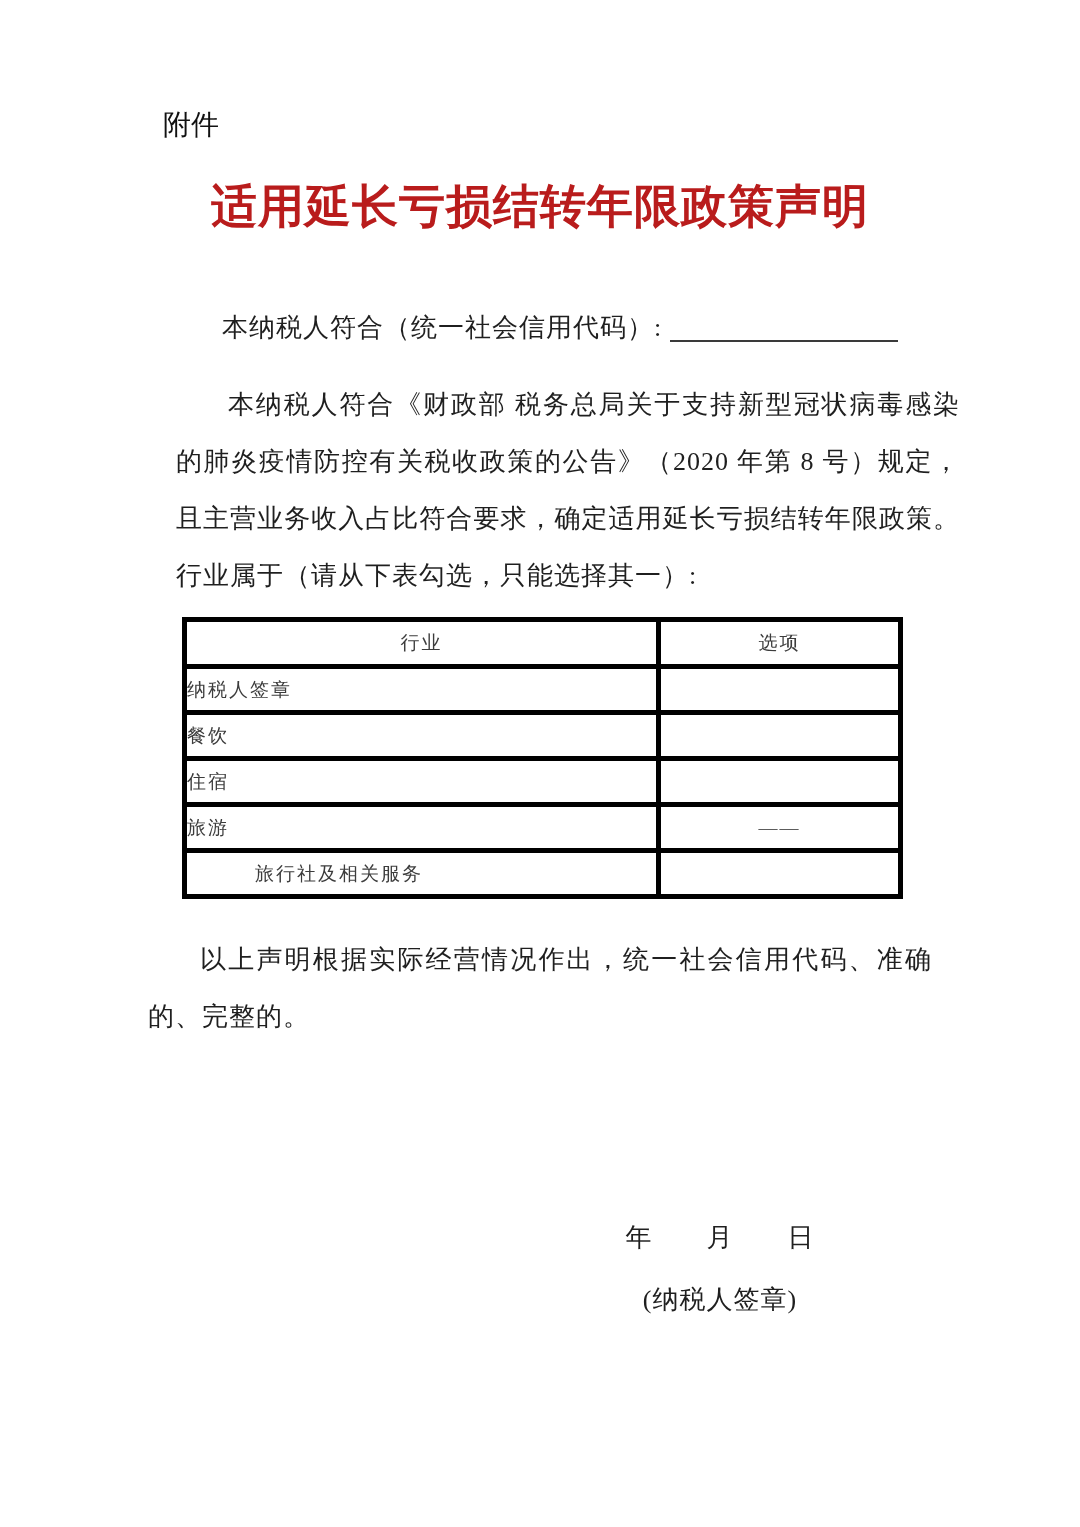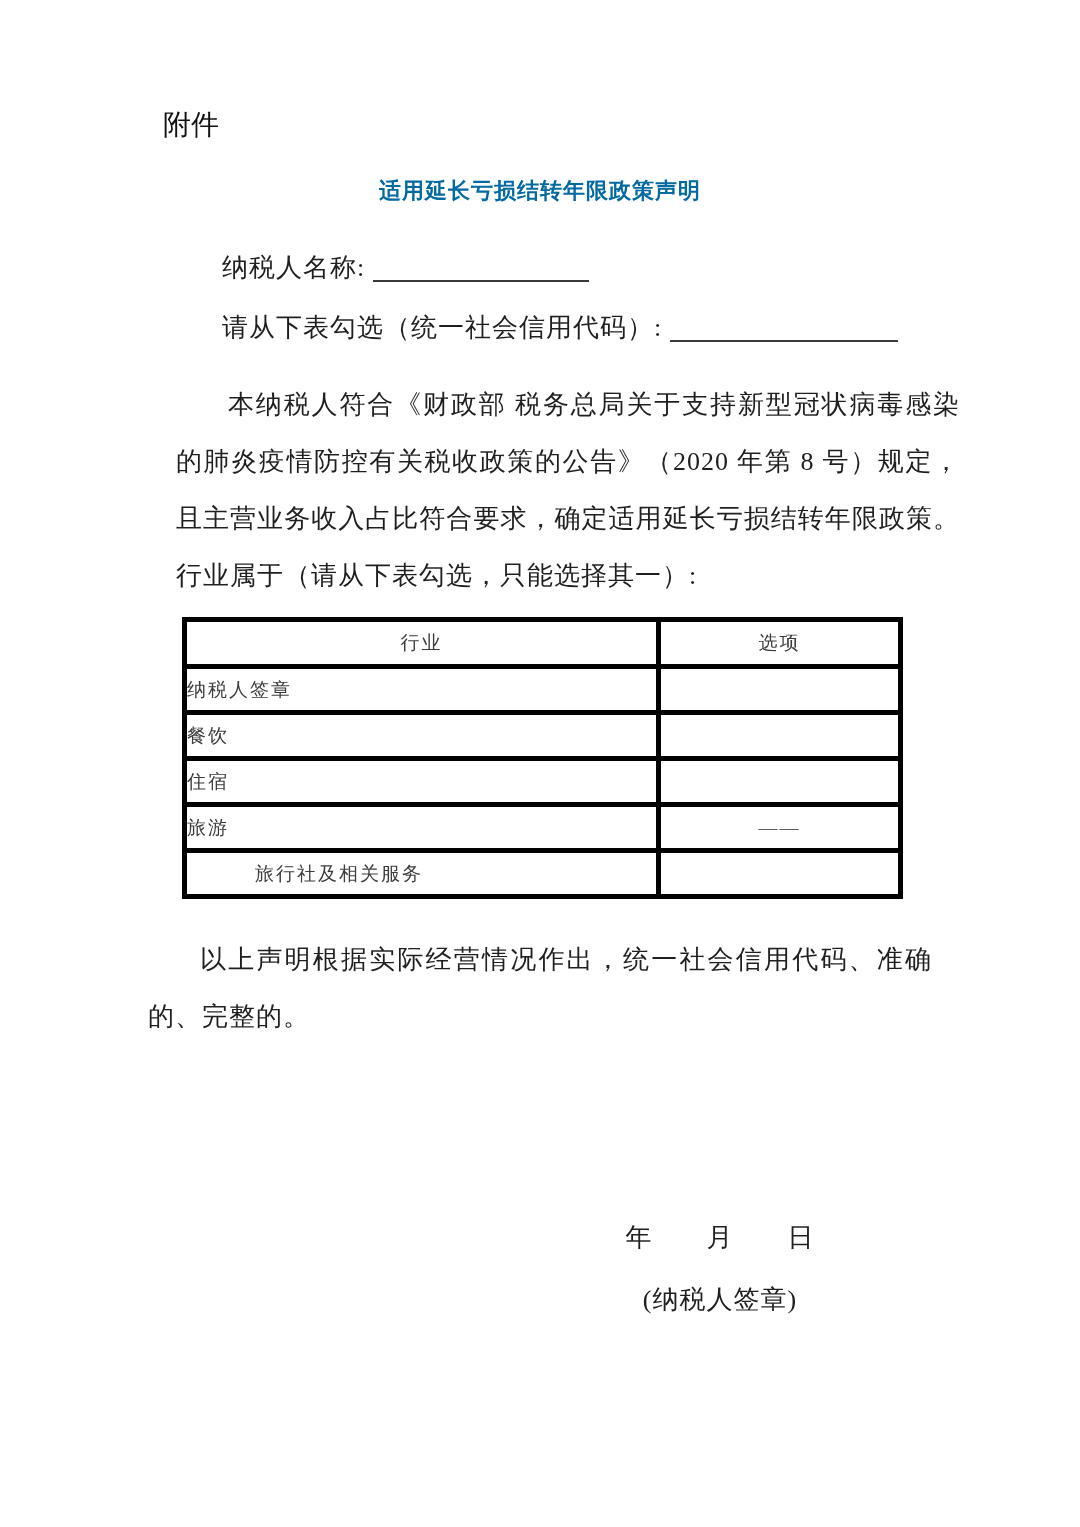--- a/index.html
+++ b/index.html
@@ -24,24 +24,24 @@
     font-size: 28px;
     color: #111111;
   }
   .doc-title {
     position: absolute;
     left: 0;
     right: 0;
     top: 176px;
     margin: 0;
     text-align: center;
-    font-size: 22px;
+    font-size: 46px;
     font-weight: bold;
     letter-spacing: 1px;
-    color: #0369a1;
+    color: #b91c1c;
   }
   .field {
     position: absolute;
     left: 222px;
     font-size: 26px;
     letter-spacing: 1px;
     white-space: nowrap;
   }
   .field-1 { top: 250px; }
   .field-2 { top: 310px; }
@@ -111,26 +111,23 @@
 </style>
 </head>
 <body>
 
 <div class="page">
 
   <div class="attachment">附件</div>
 
   <h1 class="doc-title">适用延长亏损结转年限政策声明</h1>
 
-  <div class="field field-1">
-    <span>纳税人名称:</span><span class="blank blank-1"></span>
-  </div>
 
   <div class="field field-2">
-    <span>请从下表勾选（统一社会信用代码）:</span><span class="blank blank-2"></span>
+    <span>本纳税人符合（统一社会信用代码）:</span><span class="blank blank-2"></span>
   </div>
 
   <p class="body-para para-declaration">本纳税人符合《财政部 税务总局关于支持新型冠状病毒感染的肺炎疫情防控有关税收政策的公告》（2020 年第 8 号）规定，且主营业务收入占比符合要求，确定适用延长亏损结转年限政策。行业属于（请从下表勾选，只能选择其一）:</p>
 
   <table class="industry-table">
     <colgroup>
       <col style="width:474px">
       <col style="width:242px">
     </colgroup>
     <thead>

